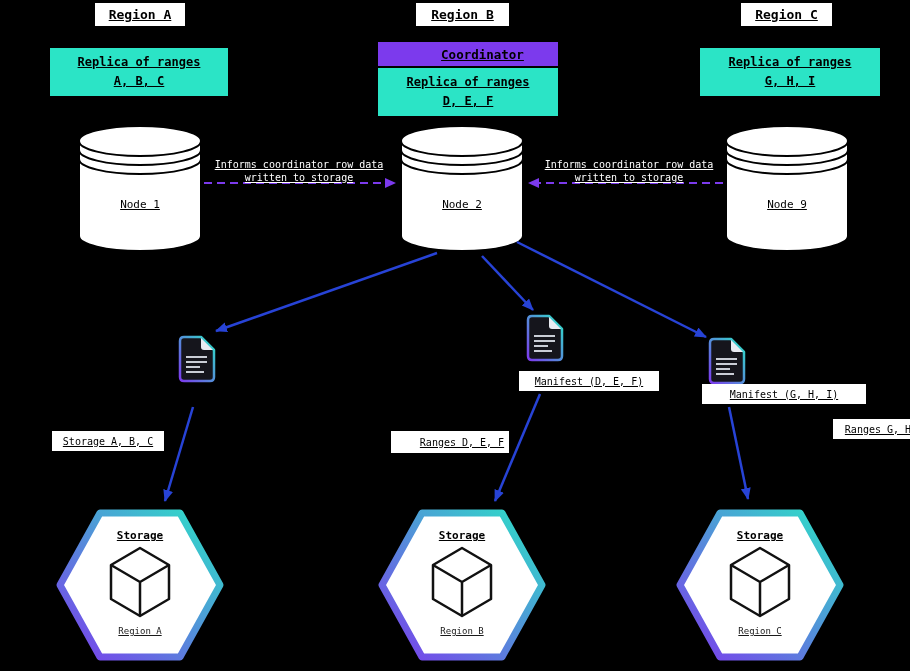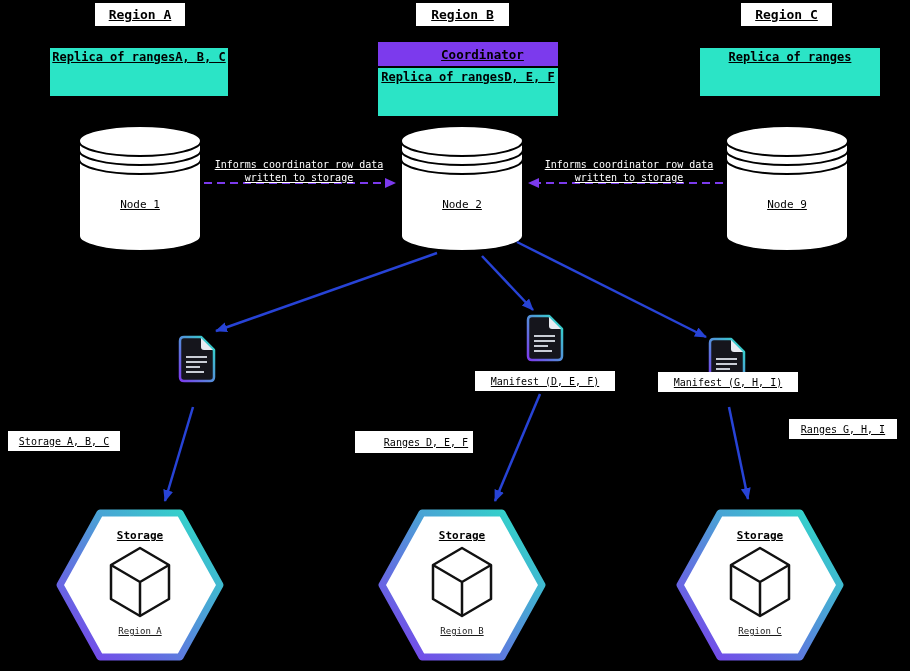--- a/index.html
+++ b/index.html
@@ -9,24 +9,24 @@
     --bg:#000000;
   }
   *{margin:0;padding:0;box-sizing:border-box;}
   html,body{background:var(--bg);}
   body{width:910px;height:671px;font-family:"DejaVu Sans Mono","Liberation Mono",monospace;}
   .canvas{position:relative;width:910px;height:671px;background:var(--bg);overflow:hidden;}
   .abs{position:absolute;text-decoration:underline;}
   .white-box{background:#ffffff;color:#000;display:flex;align-items:center;justify-content:center;text-align:center;}
   .region-title{font-weight:bold;font-size:13px;}
   .purple-box{background:var(--purple);color:#000;font-weight:bold;font-size:12.5px;display:flex;align-items:center;justify-content:center;padding-left:29px;}
-  .cyan-box{background:var(--cyan);color:#000;font-weight:bold;font-size:12px;text-align:center;display:flex;justify-content:center;line-height:1.6;}
+  .cyan-box{background:var(--cyan);color:#000;font-weight:bold;font-size:12px;text-align:center;display:flex;flex-direction:column;justify-content:center;line-height:1.6;}
   .node-label{font-size:11px;color:#000;text-align:center;}
   .inform-label{font-size:10px;color:#ffffff;text-align:center;line-height:13px;}
-  .small-white-label{font-size:10px;}
+  .small-white-label{font-size:10px;margin-left:44px;}
   .storage-title{font-weight:bold;font-size:11px;color:#000;text-align:center;}
   .storage-region{font-size:9px;color:#1a1a1a;text-align:center;}
   svg.layer{position:absolute;left:0;top:0;}
   .arrow-blue{stroke:var(--blue);stroke-width:2.5;fill:none;}
   .arrow-purple{stroke:var(--purple);stroke-width:2;stroke-dasharray:8 5;fill:none;}
   .fill-blue{fill:var(--blue);}
   .fill-purple{fill:var(--purple);}
   .stop-purple{stop-color:var(--purple);}
   .stop-cyan{stop-color:var(--cyan);}
   .cyl{fill:#ffffff;stroke:#000;stroke-width:2;}
@@ -114,40 +114,41 @@
   <div class="abs cyan-box" style="left:50px;top:48px;width:178px;height:48px;">
     <div>Replica of ranges</div>
     <div>A, B, C</div>
   </div>
   <div class="abs cyan-box" style="left:378px;top:68px;width:180px;height:48px;">
     <div>Replica of ranges</div>
     <div>D, E, F</div>
   </div>
   <div class="abs cyan-box" style="left:700px;top:48px;width:180px;height:48px;">
     <div>Replica of ranges</div>
+    <div>G, H, I</div>
   </div>
 
   <div class="abs node-label" style="left:90px;top:198px;width:100px;">Node 1</div>
   <div class="abs node-label" style="left:412px;top:198px;width:100px;">Node 2</div>
   <div class="abs node-label" style="left:737px;top:198px;width:100px;">Node 9</div>
 
   <div class="abs inform-label" style="left:202px;top:158px;width:194px;">
     <div>Informs coordinator row data</div>
     <div>written to storage</div>
   </div>
   <div class="abs inform-label" style="left:532px;top:158px;width:194px;">
     <div>Informs coordinator row data</div>
     <div>written to storage</div>
   </div>
 
   <div class="abs white-box small-white-label" style="left:475px;top:371px;width:140px;height:20px;">Manifest (D, E, F)</div>
-  <div class="abs white-box small-white-label" style="left:658px;top:372px;width:140px;height:20px;">Manifest (G, H, I)</div>
+  <div class="abs white-box small-white-label" style="left:658px;top:384px;width:164px;height:20px;">Manifest (G, H, I)</div>
 
   <div class="abs white-box small-white-label" style="left:8px;top:431px;width:112px;height:20px;">Storage A, B, C</div>
-  <div class="abs white-box small-white-label" style="left:355px;top:431px;width:118px;height:22px;padding-left:24px;">Ranges D, E, F</div>
+  <div class="abs white-box small-white-label" style="left:347px;top:431px;width:118px;height:22px;padding-left:24px;">Ranges D, E, F</div>
   <div class="abs white-box small-white-label" style="left:789px;top:419px;width:108px;height:20px;">Ranges G, H, I</div>
 
   <div class="abs storage-title" style="left:90px;top:529px;width:100px;">Storage</div>
   <div class="abs storage-region" style="left:90px;top:626px;width:100px;">Region A</div>
 
   <div class="abs storage-title" style="left:412px;top:529px;width:100px;">Storage</div>
   <div class="abs storage-region" style="left:412px;top:626px;width:100px;">Region B</div>
 
   <div class="abs storage-title" style="left:710px;top:529px;width:100px;">Storage</div>
   <div class="abs storage-region" style="left:710px;top:626px;width:100px;">Region C</div>

